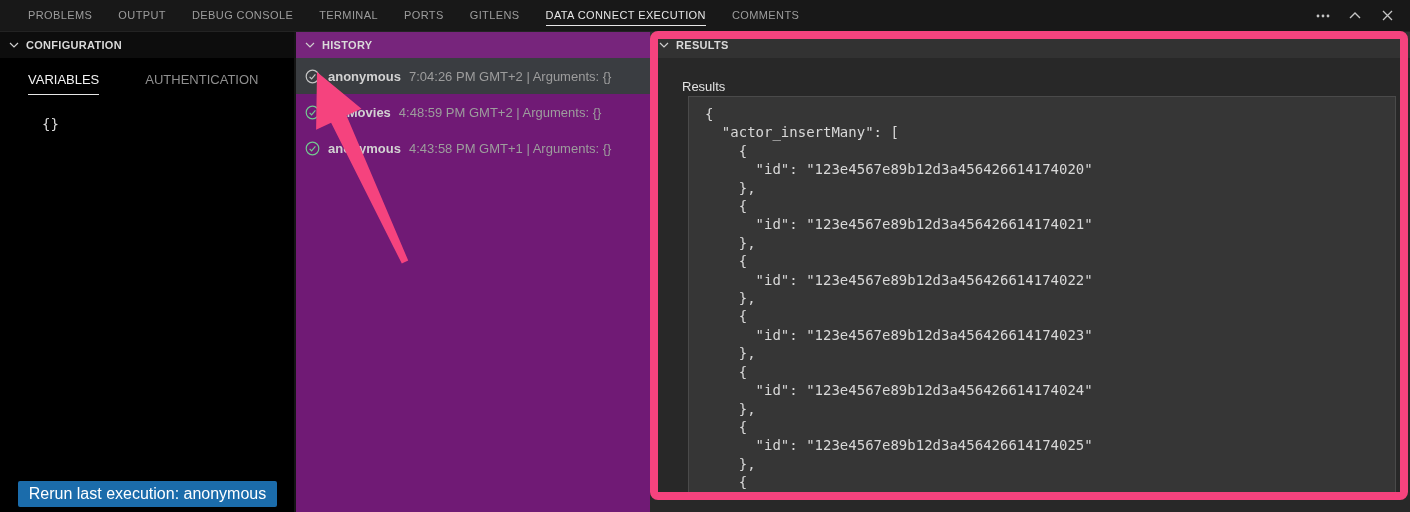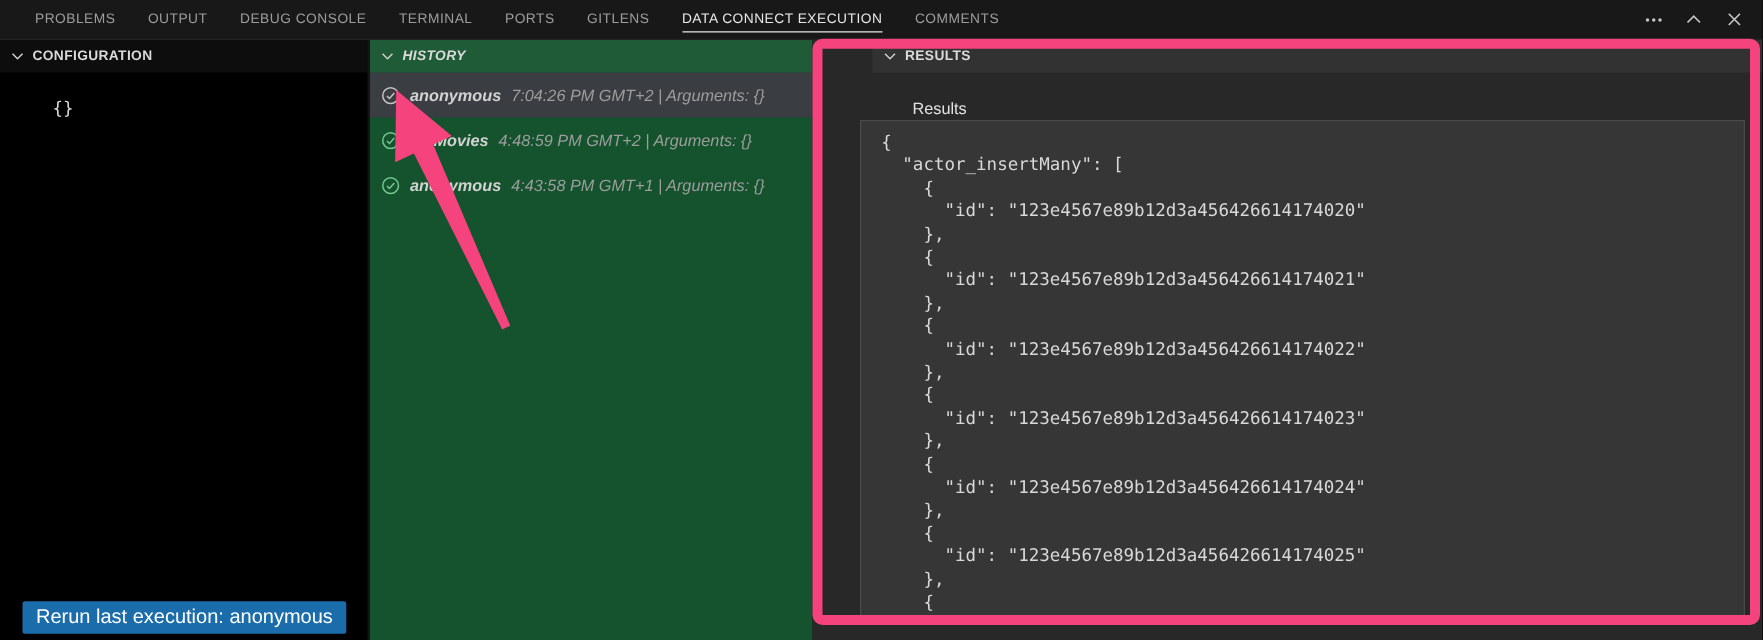--- a/index.html
+++ b/index.html
@@ -25,22 +25,22 @@
   .action svg{ display:block; }
   
   .panels{ position:absolute; left:0; right:0; top:32px; bottom:0; display:flex; }
   .phead{
     height:26px; display:flex; align-items:center; gap:7px; padding-left:9px;
     font-size:11px; font-weight:bold; letter-spacing:.3px; color:#dadada;
     background:rgba(255,255,255,0.05); flex:none;
   }
   .chev{ flex:none; display:block; }
   section.config{ width:296px; background:#000000; border-right:2px solid #141414; position:relative; display:flex; flex-direction:column; }
-  section.history{ width:354px; background:#14532d; position:relative; display:flex; flex-direction:column;font-style:italic; }
-  section.results{ flex:1; background:#282828; position:relative; display:flex; flex-direction:column;padding-left:48px; }
+  section.history{ width:354px; background:#701a75; position:relative; display:flex; flex-direction:column; }
+  section.results{ flex:1; background:#282828; position:relative; display:flex; flex-direction:column; }
   
   .config-tabs{ display:flex; gap:46px; margin:14px 0 0 28px; }
   .ctab{ font-size:13px; color:#8f8f8f; padding-bottom:7px; border-bottom:1.5px solid transparent; cursor:pointer; }
   .ctab.active{ color:#f2f2f2; border-bottom:1.5px solid #e6e6e6; }
   .vars-value{
     margin:21px 0 0 42px; font-family:"DejaVu Sans Mono", monospace;
     font-size:14px; color:#d8d8d8;
   }
   .rerun{
     position:absolute; left:18px; right:17px; bottom:5px; height:26px;
@@ -111,20 +111,24 @@
 
   <div class="panels">
 
     <section class="config">
       <div class="phead">
         <svg class="chev" width="10" height="6" viewBox="0 0 10 6">
             <path d="M1 1 L5 5 L9 1" fill="none" stroke="#cfcfcf" stroke-width="1.2"></path>
           </svg>
         <span>CONFIGURATION</span>
       </div>
+      <div class="config-tabs" id="configTabs">
+          <span class="ctab active">VARIABLES</span>
+          <span class="ctab">AUTHENTICATION</span>
+        </div>
       <div class="vars-value">{}</div>
       <button class="rerun">Rerun last execution: anonymous</button>
     </section>
 
     <section class="history">
       <div class="phead">
         <svg class="chev" width="10" height="6" viewBox="0 0 10 6">
             <path d="M1 1 L5 5 L9 1" fill="none" stroke="#cfcfcf" stroke-width="1.2"></path>
           </svg>
         <span>HISTORY</span>

